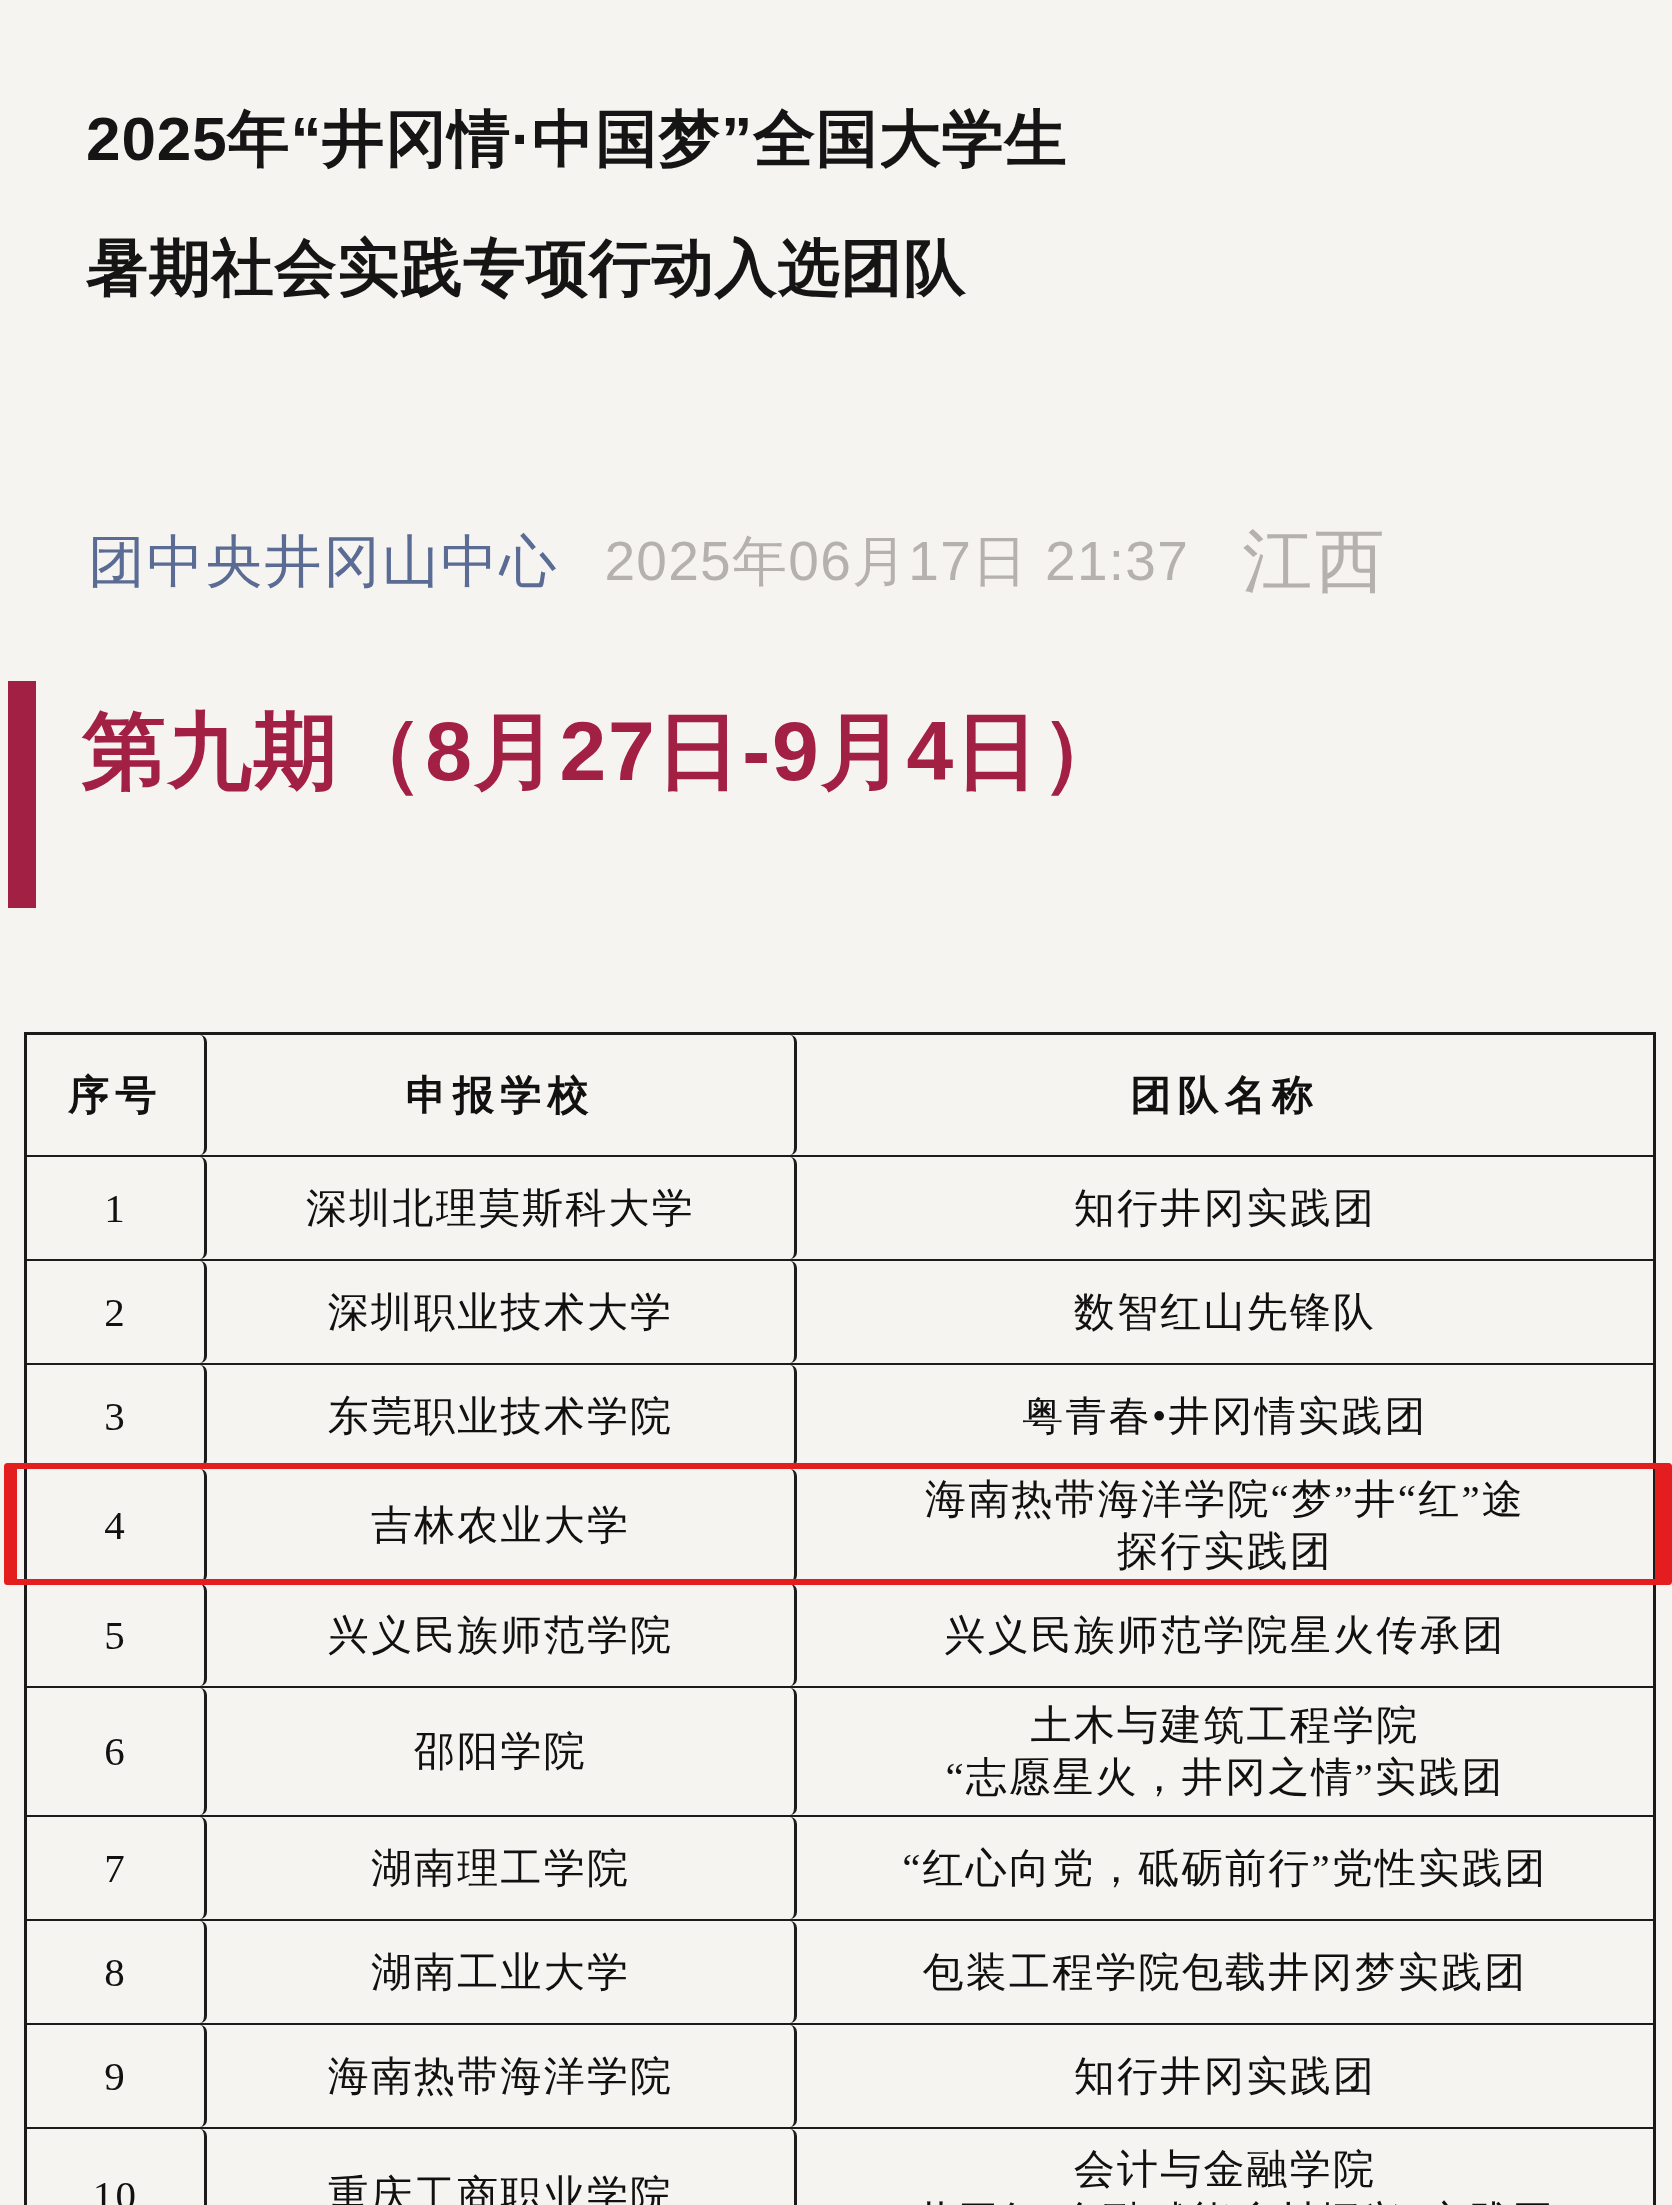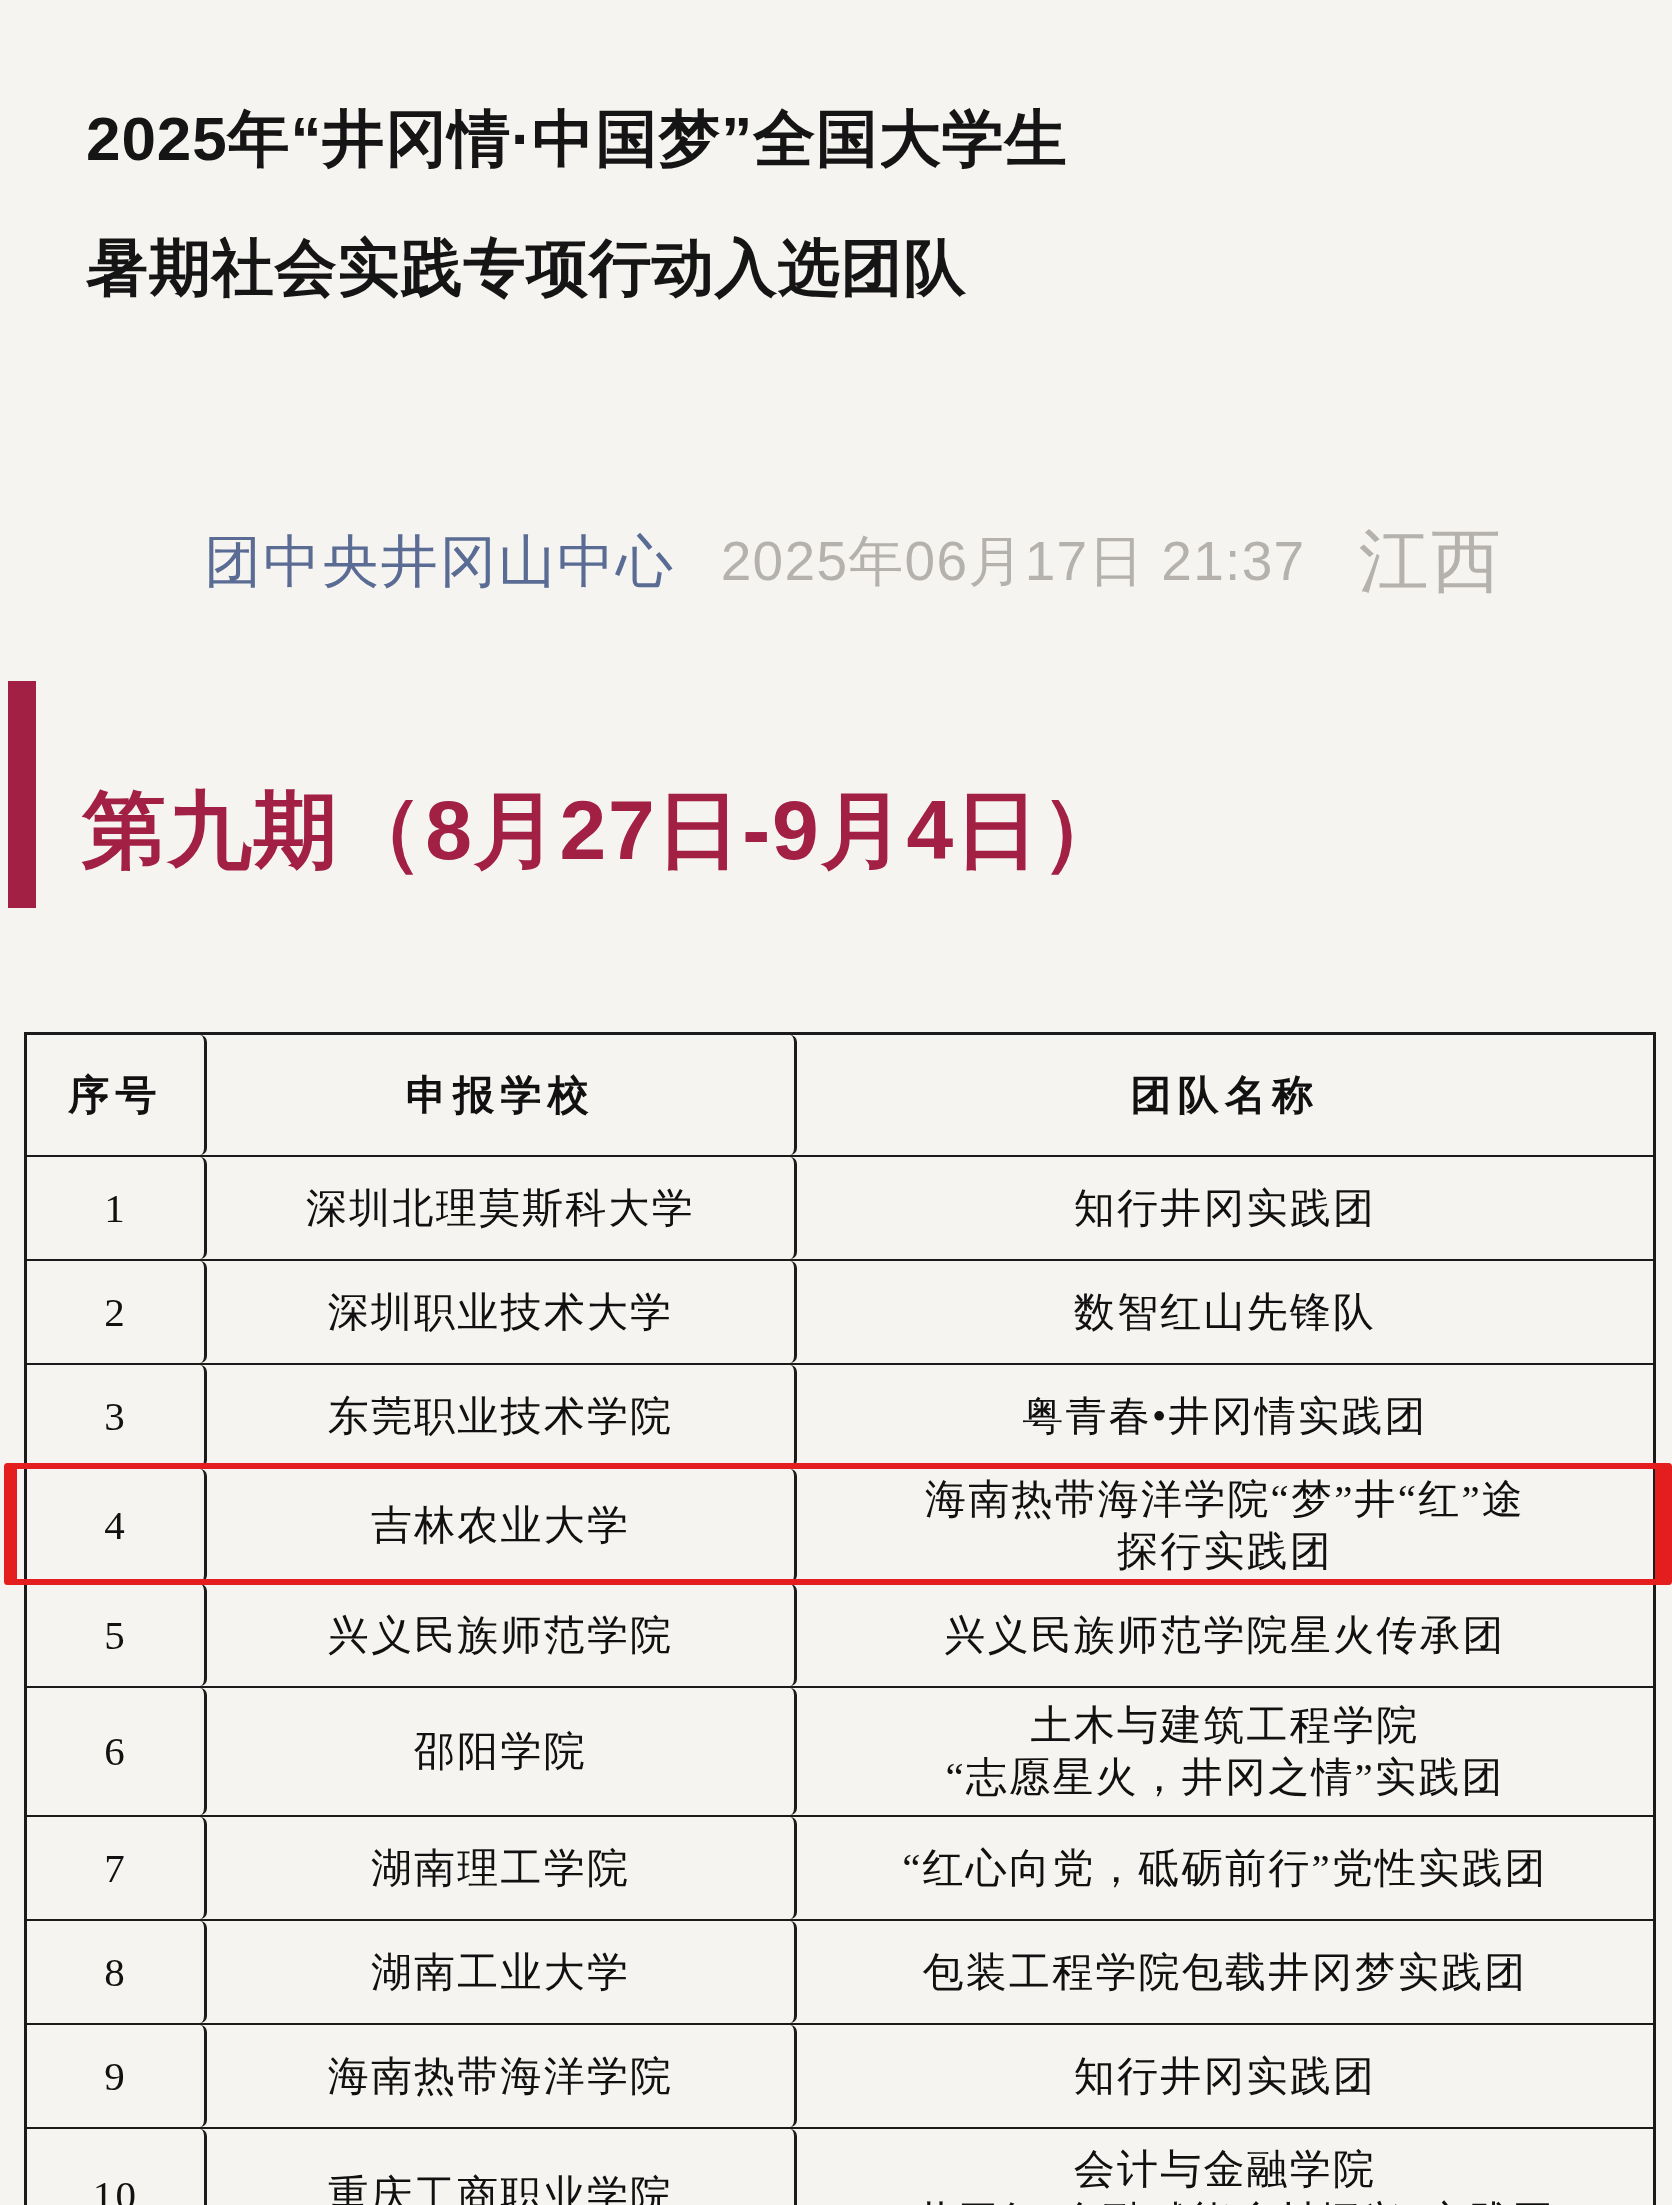--- a/index.html
+++ b/index.html
@@ -12,39 +12,39 @@
   }
   
   .title{
     position:absolute;left:86px;top:74px;width:1544px;
     font-size:62px;line-height:129px;font-weight:700;color:#151515;
     letter-spacing:0.9px;
   }
   .title .tline{display:block;}
   
   .byline{
-    position:absolute;left:82px;top:529px;width:1544px;height:66px;
-    display:flex;align-items:center;justify-content:center;
+    position:absolute;left:88px;top:529px;width:1544px;height:66px;
+    display:flex;align-items:center;
   }
   .byline .author{
     font-size:57px;color:#5a6c94;font-weight:500;letter-spacing:1.8px;
   }
   .byline .date{
     margin-left:46px;font-size:55px;color:#b5b2ae;letter-spacing:1.3px;
   }
   .byline .loc{
     margin-left:53px;font-size:70px;color:#b5b2ae;letter-spacing:2.6px;
   }
   
   .accent-bar{
     position:absolute;left:8px;top:681px;width:28px;height:227px;
     background:#a32045;
   }
   .section-heading{
-    position:absolute;left:82px;top:766px;width:1500px;
+    position:absolute;left:82px;top:687px;width:1500px;
     font-size:84px;line-height:128px;font-weight:700;color:#a32045;
     letter-spacing:1.8px;
   }
   
   .tbl{
     position:absolute;left:24px;top:1032px;width:1626px;
     border:3.5px solid #1b1b1b;border-bottom:none;
     font-family:"Liberation Serif","DejaVu Serif",serif;color:#111;
     background:transparent;
   }

